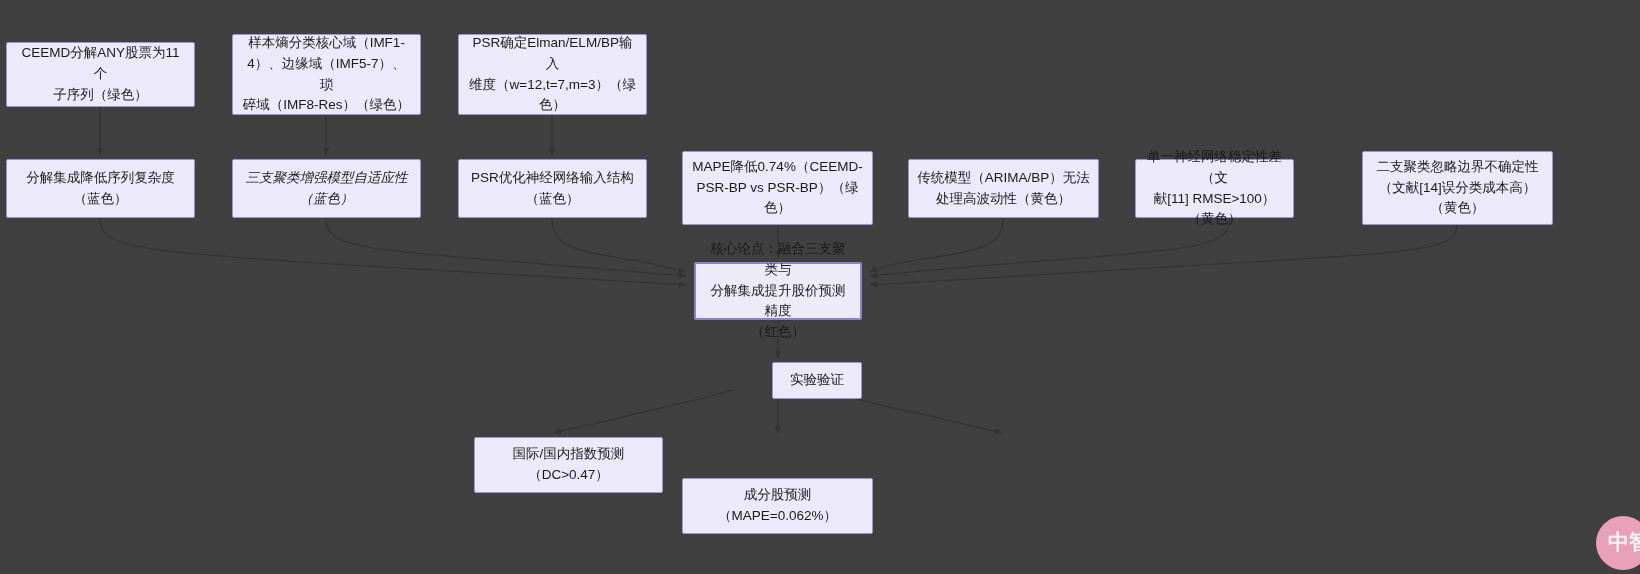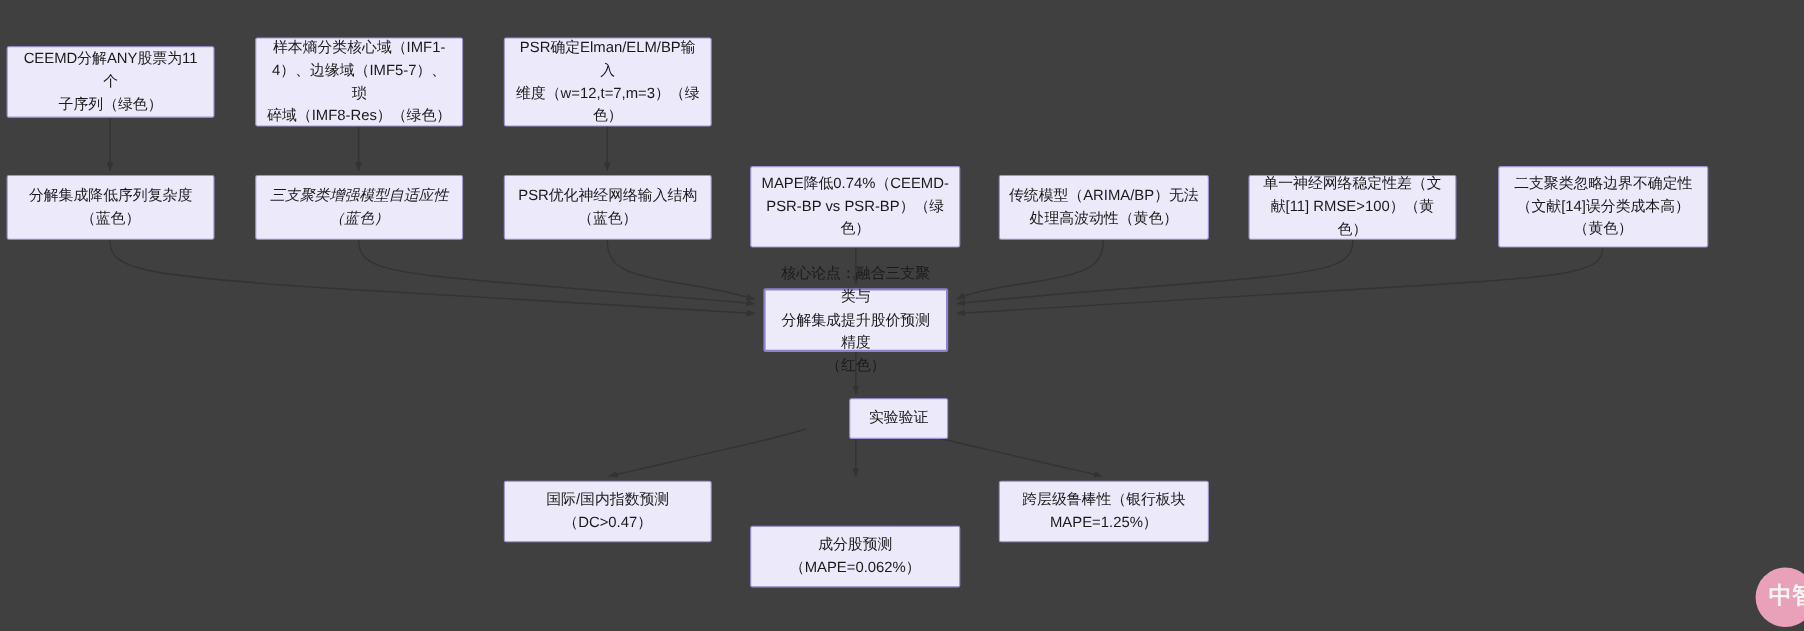--- a/index.html
+++ b/index.html
@@ -145,53 +145,49 @@
     <span class="node-label">MAPE降低0.74%（CEEMD-
 PSR-BP vs PSR-BP）（绿
 色）</span>
   </div>
 
   <div class="node" style="left:908px; top:159px; width:191px; height:59px;">
     <span class="node-label">传统模型（ARIMA/BP）无法
 处理高波动性（黄色）</span>
   </div>
 
-  <div class="node" style="left:1135px; top:159px; width:189px; height:59px;">
+  <div class="node" style="left:1135px; top:159px; width:159px; height:59px;">
     <span class="node-label">单一神经网络稳定性差（文
 献[11] RMSE&gt;100）（黄色）</span>
   </div>
 
   <div class="node" style="left:1362px; top:151px; width:191px; height:74px;">
     <span class="node-label">二支聚类忽略边界不确定性
 （文献[14]误分类成本高）
 （黄色）</span>
   </div>
 
   <div class="node core" style="left:694px; top:262px; width:168px; height:58px;">
     <span class="node-label">核心论点：融合三支聚类与
 分解集成提升股价预测精度
 （红色）</span>
   </div>
 
   <div class="node" style="left:772px; top:362px; width:90px; height:37px;">
     <span class="node-label">实验验证</span>
   </div>
 
-  <div class="node" style="left:458px; top:437px; width:189px; height:56px;">
+  <div class="node" style="left:474px; top:437px; width:189px; height:56px;">
     <span class="node-label">国际/国内指数预测
 （DC&gt;0.47）</span>
   </div>
 
   <div class="node" style="left:682px; top:437px; width:191px; height:56px;margin-top:41px;">
     <span class="node-label">成分股预测
 （MAPE=0.062%）</span>
   </div>
 
-  <div class="node" style="left:908px; top:437px; width:191px; height:56px;">
-    <span class="node-label">跨层级鲁棒性（银行板块
-MAPE=1.25%）</span>
-  </div>
 
   <div class="watermark" style="left:1596px; top:516px;">
     <span>中智</span>
   </div>
 
 </div>
 
 </body></html>

